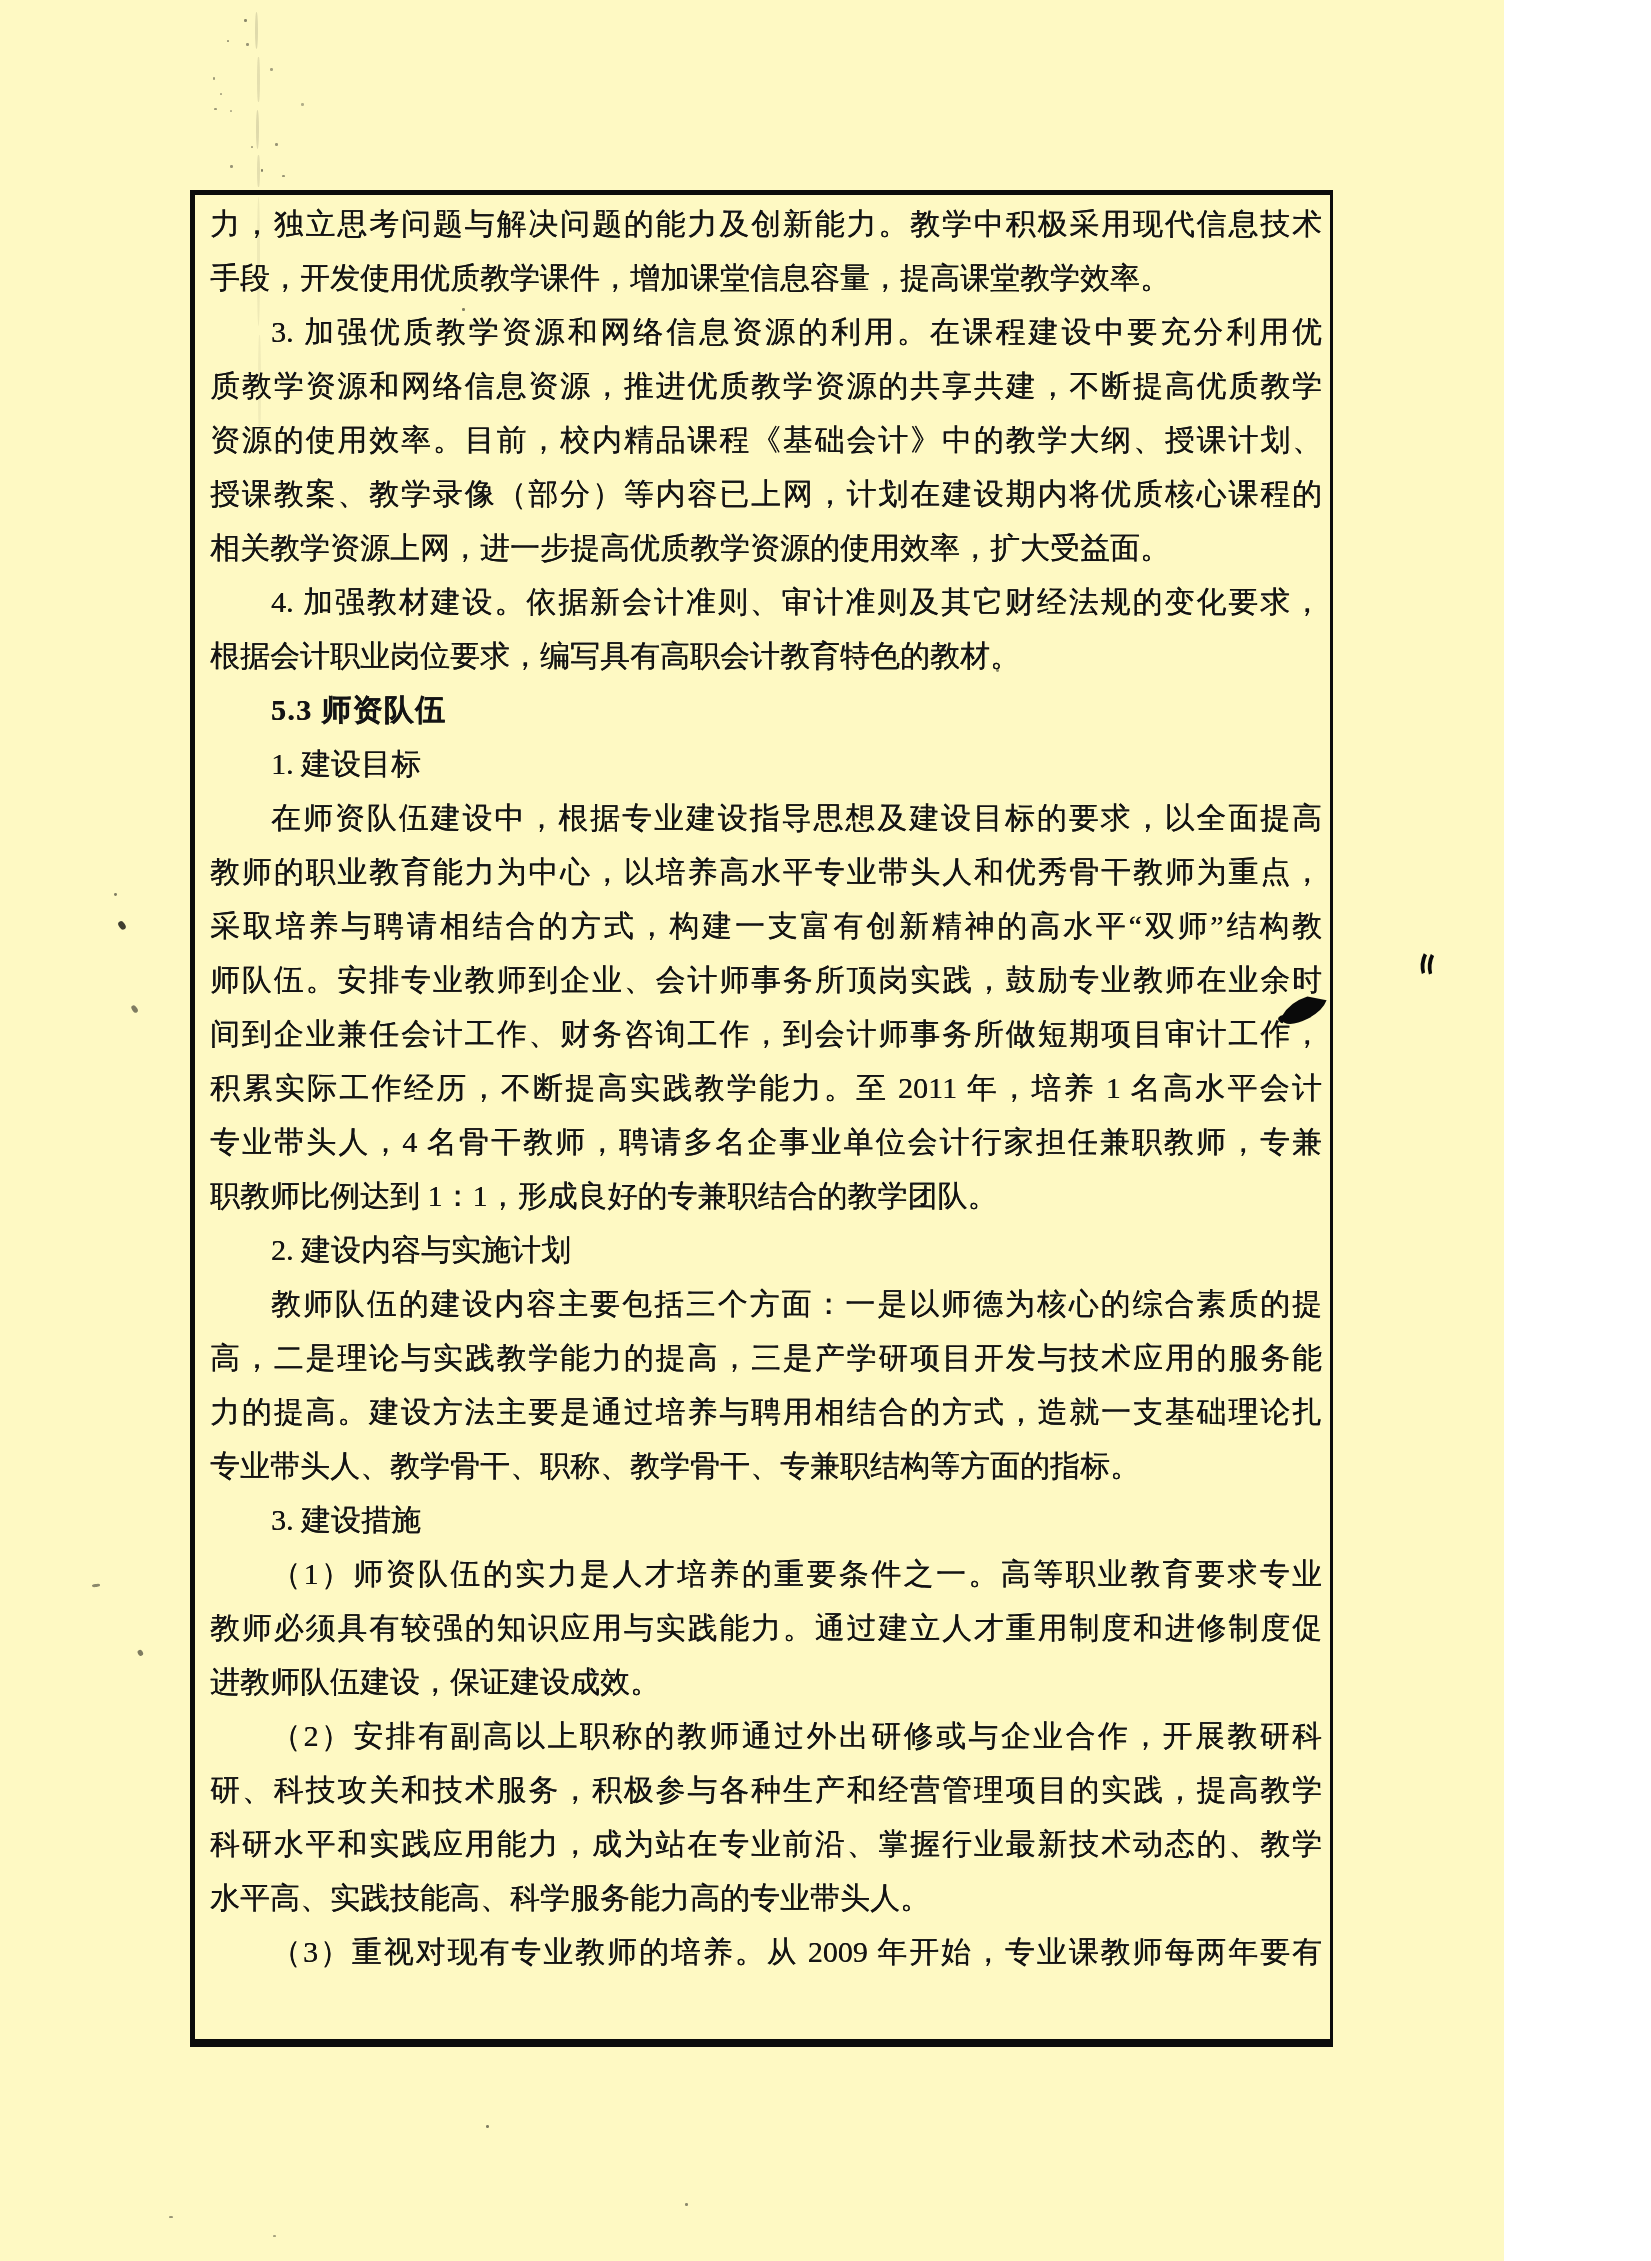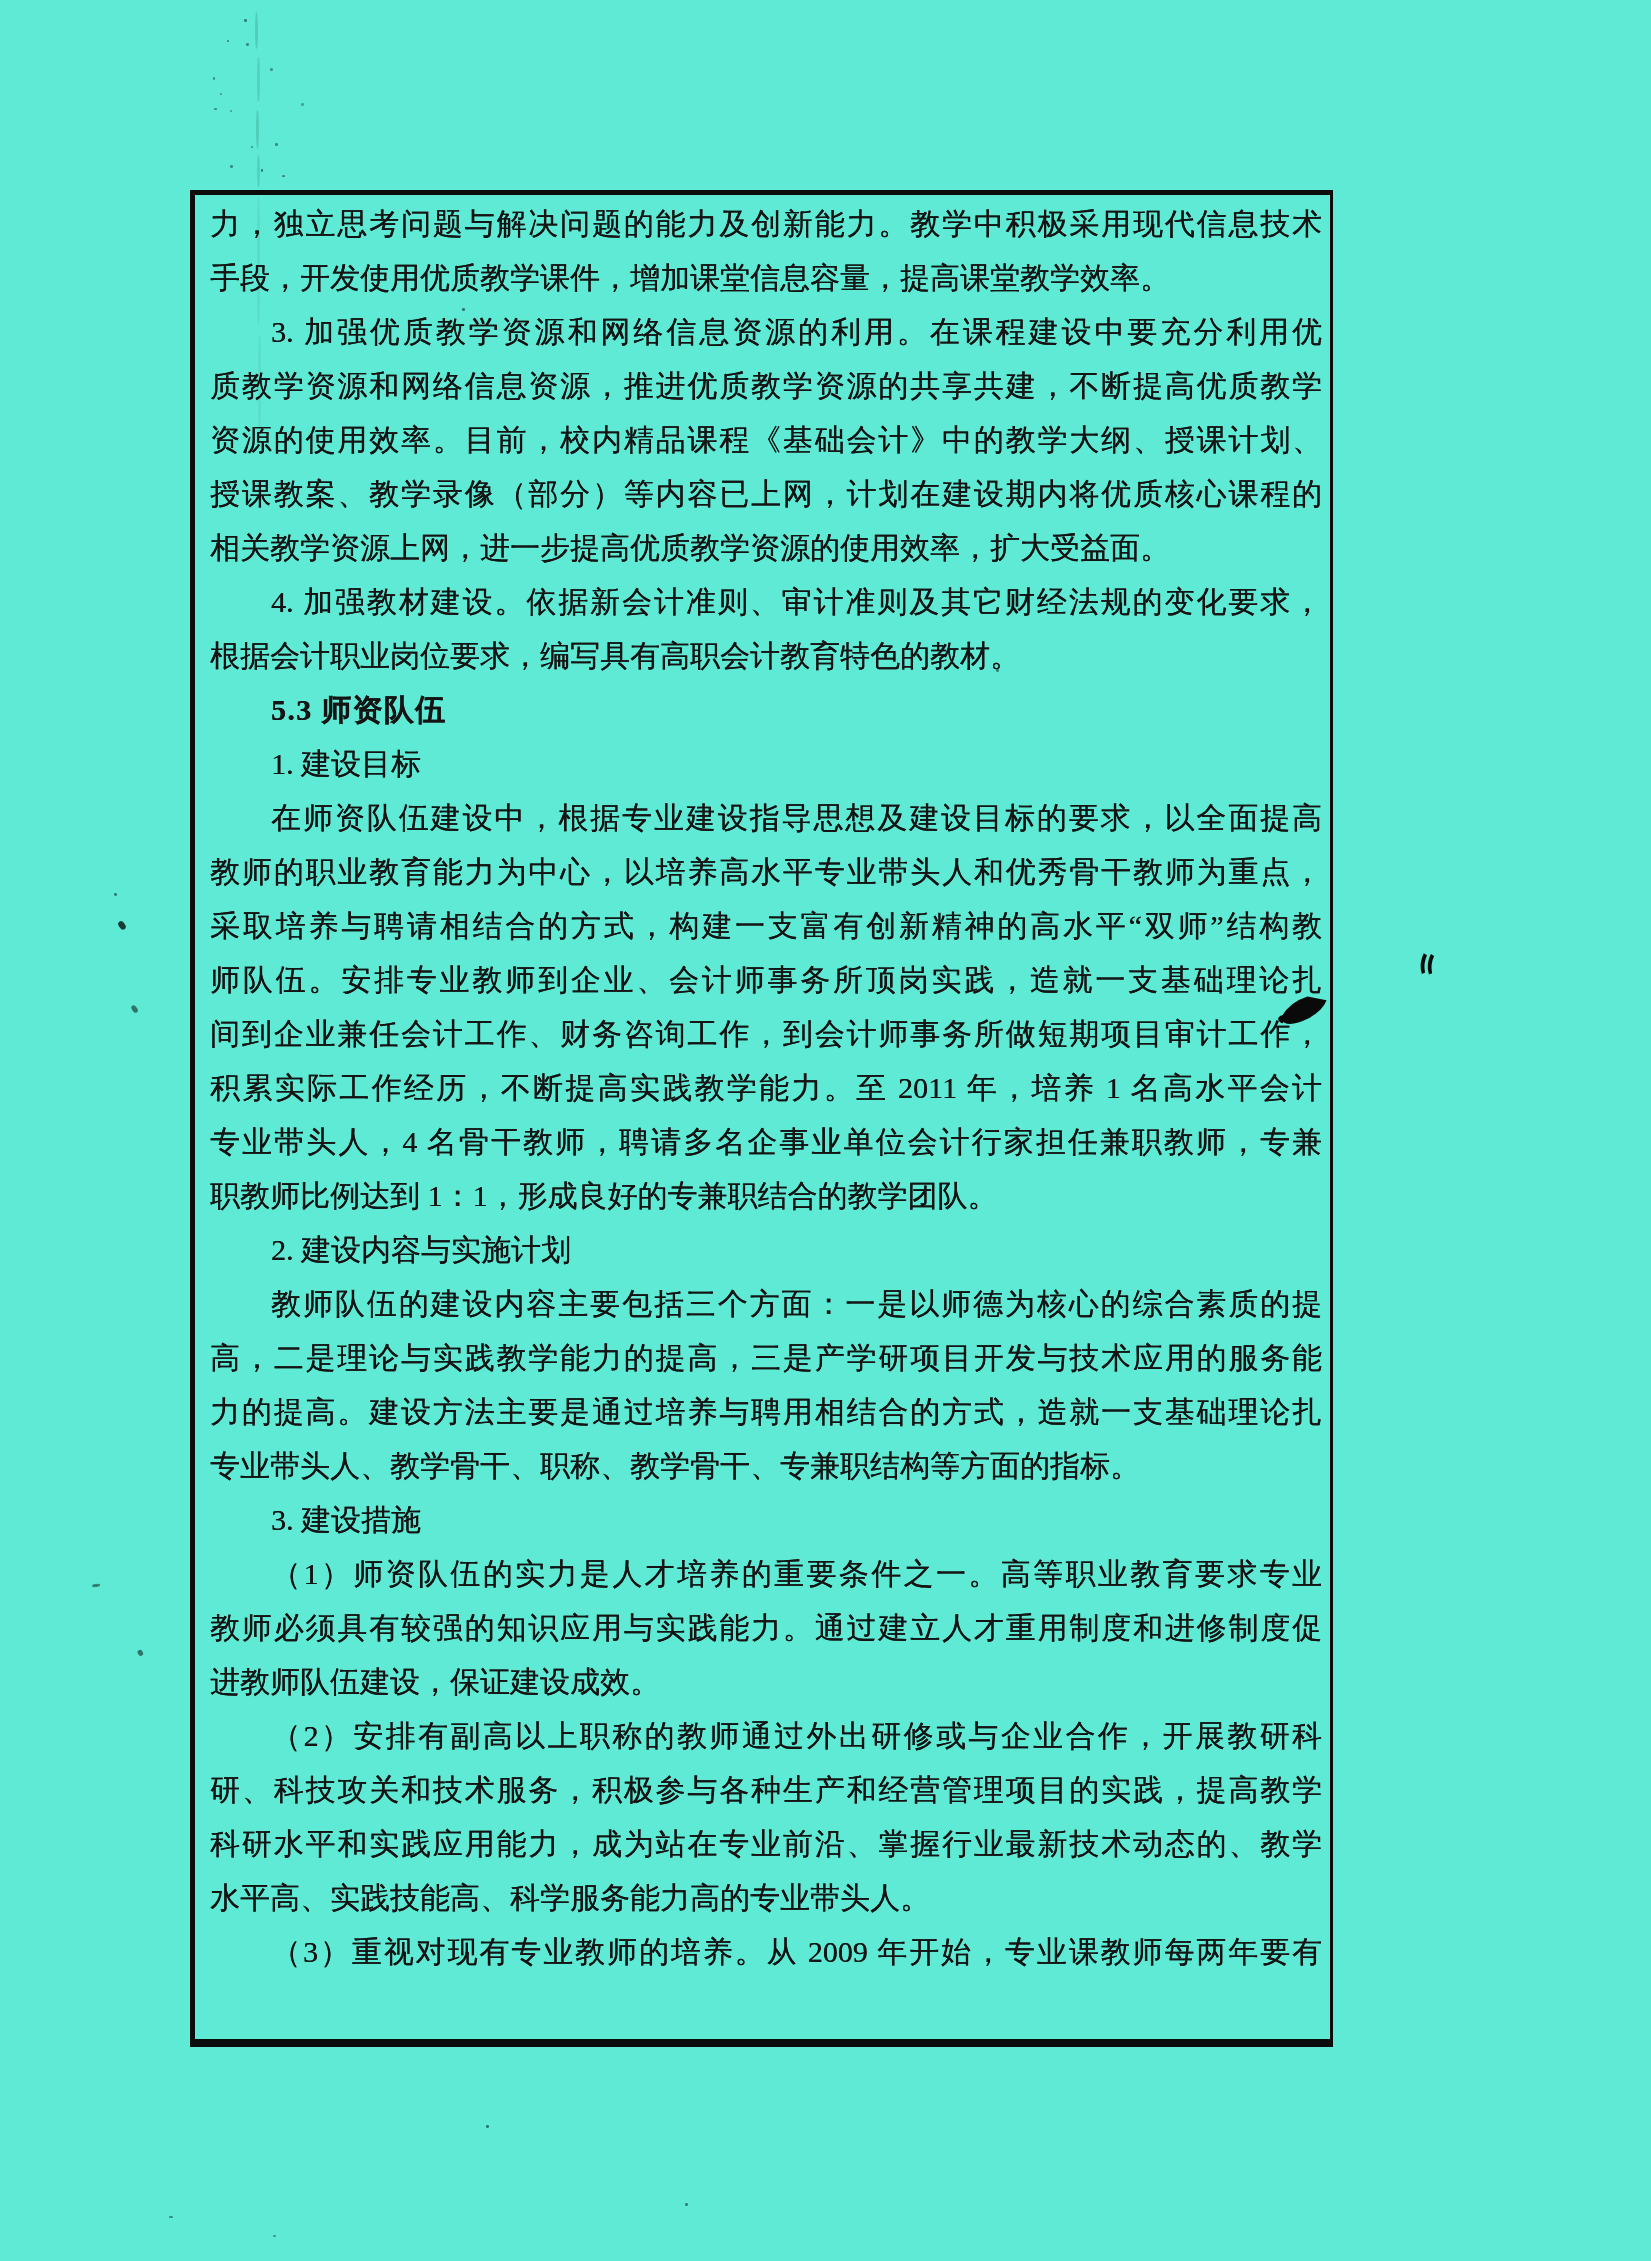--- a/index.html
+++ b/index.html
@@ -10,23 +10,23 @@
   body {
     position: relative;
     width: 1651px;
     height: 2261px;
     overflow: hidden;
     font-family: "Liberation Serif", "DejaVu Serif", serif;
   }
   .sheet {
     position: absolute;
     left: 0; top: 0;
-    width: 1651px;
+    width: 1504px;
     height: 2261px;
-    background: #5eead4;
+    background: #fef9c3;
   }
   .doc-border {
     position: absolute;
     left: 190px;
     top: 190px;
     width: 1143px;
     height: 1857px;
     box-sizing: border-box;
     border-style: solid;
     border-color: #0c0c0c;
@@ -79,21 +79,21 @@
       <div class="ln fill">资源的使用效率。目前，校内精品课程《基础会计》中的教学大纲、授课计划、</div>
       <div class="ln fill">授课教案、教学录像（部分）等内容已上网，计划在建设期内将优质核心课程的</div>
       <div class="ln">相关教学资源上网，进一步提高优质教学资源的使用效率，扩大受益面。</div>
       <div class="ln ind fill">4. 加强教材建设。依据新会计准则、审计准则及其它财经法规的变化要求，</div>
       <div class="ln">根据会计职业岗位要求，编写具有高职会计教育特色的教材。</div>
       <div class="ln ind bold">5.3 师资队伍</div>
       <div class="ln ind">1. 建设目标</div>
       <div class="ln ind fill">在师资队伍建设中，根据专业建设指导思想及建设目标的要求，以全面提高</div>
       <div class="ln fill">教师的职业教育能力为中心，以培养高水平专业带头人和优秀骨干教师为重点，</div>
       <div class="ln fill">采取培养与聘请相结合的方式，构建一支富有创新精神的高水平“双师”结构教</div>
-      <div class="ln fill">师队伍。安排专业教师到企业、会计师事务所顶岗实践，造就一支基础理论扎</div>
+      <div class="ln fill">师队伍。安排专业教师到企业、会计师事务所顶岗实践，鼓励专业教师在业余时</div>
       <div class="ln fill">间到企业兼任会计工作、财务咨询工作，到会计师事务所做短期项目审计工作，</div>
       <div class="ln fill">积累实际工作经历，不断提高实践教学能力。至 2011 年，培养 1 名高水平会计</div>
       <div class="ln fill">专业带头人，4 名骨干教师，聘请多名企事业单位会计行家担任兼职教师，专兼</div>
       <div class="ln">职教师比例达到 1：1，形成良好的专兼职结合的教学团队。</div>
       <div class="ln ind">2. 建设内容与实施计划</div>
       <div class="ln ind fill">教师队伍的建设内容主要包括三个方面：一是以师德为核心的综合素质的提</div>
       <div class="ln fill">高，二是理论与实践教学能力的提高，三是产学研项目开发与技术应用的服务能</div>
       <div class="ln fill">力的提高。建设方法主要是通过培养与聘用相结合的方式，造就一支基础理论扎</div>
       <div class="ln">专业带头人、教学骨干、职称、教学骨干、专兼职结构等方面的指标。</div>
       <div class="ln ind">3. 建设措施</div>

